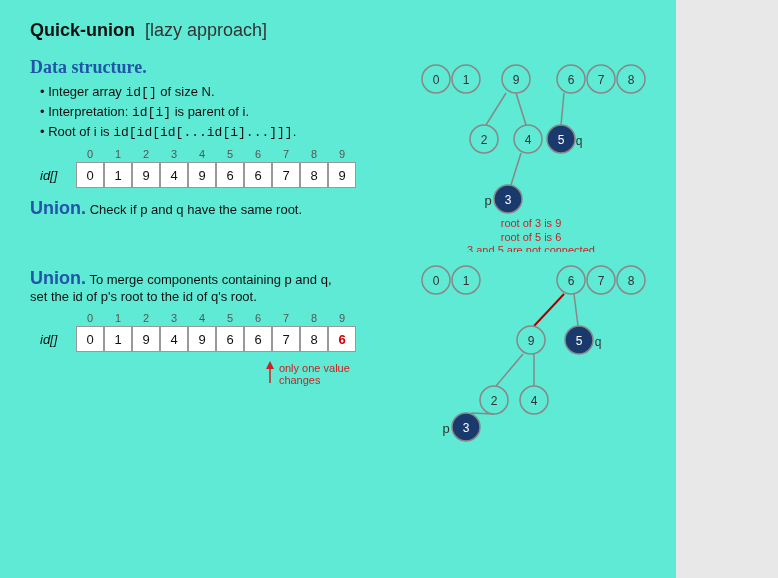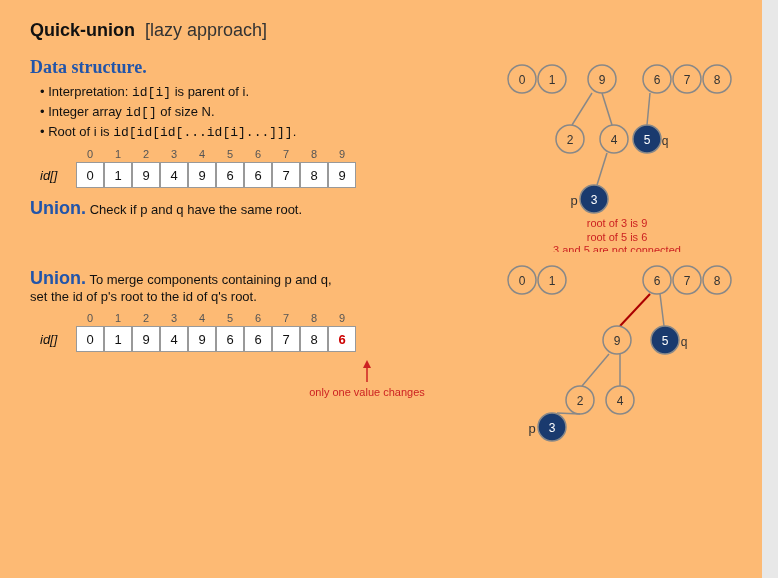--- a/index.html
+++ b/index.html
@@ -7,22 +7,22 @@
       background: #e8e8e8;
       font-family: Georgia, serif;
       font-size: 14px;
       color: #111;
       width: 778px;
       min-height: 578px;
       display: flex;
       align-items: stretch;
     }
     .slide {
-      background: #fdba74;
-      width: 762px;
+      background: #5eead4;
+      width: 676px;
       min-height: 578px;
       padding: 20px 30px 20px 30px;
       position: relative;
       display: flex;
       flex-direction: column;
     }
     .title {
       font-size: 18px;
       font-weight: bold;
       font-family: Arial, sans-serif;
@@ -119,21 +119,21 @@
     .union-section {
       margin: 10px 0 4px 0;
       font-family: Arial, sans-serif;
       font-size: 13px;
     }
     svg text {
       font-family: Arial, sans-serif;
     }
     .arrow-section {
       display: flex;
-      flex-direction: column;
+      flex-direction: row;
       align-items: center;
       margin-top: 2px;
     }
     .arrow-label {
       color: #cc2222;
       font-size: 11px;
       font-family: Arial, sans-serif;
       margin-top: 2px;
     }
     .bottom-row {
@@ -157,24 +157,24 @@
   </div>
 
   <div class="content-row">
 
     <div class="left-col">
       <div>
         <span class="section-label">Data structure.</span>
       </div>
       <ul class="bullet-list">
         <li>
-          Interpretation: <code>id[i]</code> is parent of i.
+          Integer array <code>id[]</code> of size N.
         </li>
         <li>
-          Integer array <code>id[]</code> of size N.
+          Interpretation: <code>id[i]</code> is parent of i.
         </li>
         <li>
           Root of i is <code>id[id[id[...id[i]...]]]</code>.
         </li>
       </ul>
 
       <div class="array-section">
         <div class="array-indices">
           <div class="array-index-cell">0</div>
           <div class="array-index-cell">1</div>

